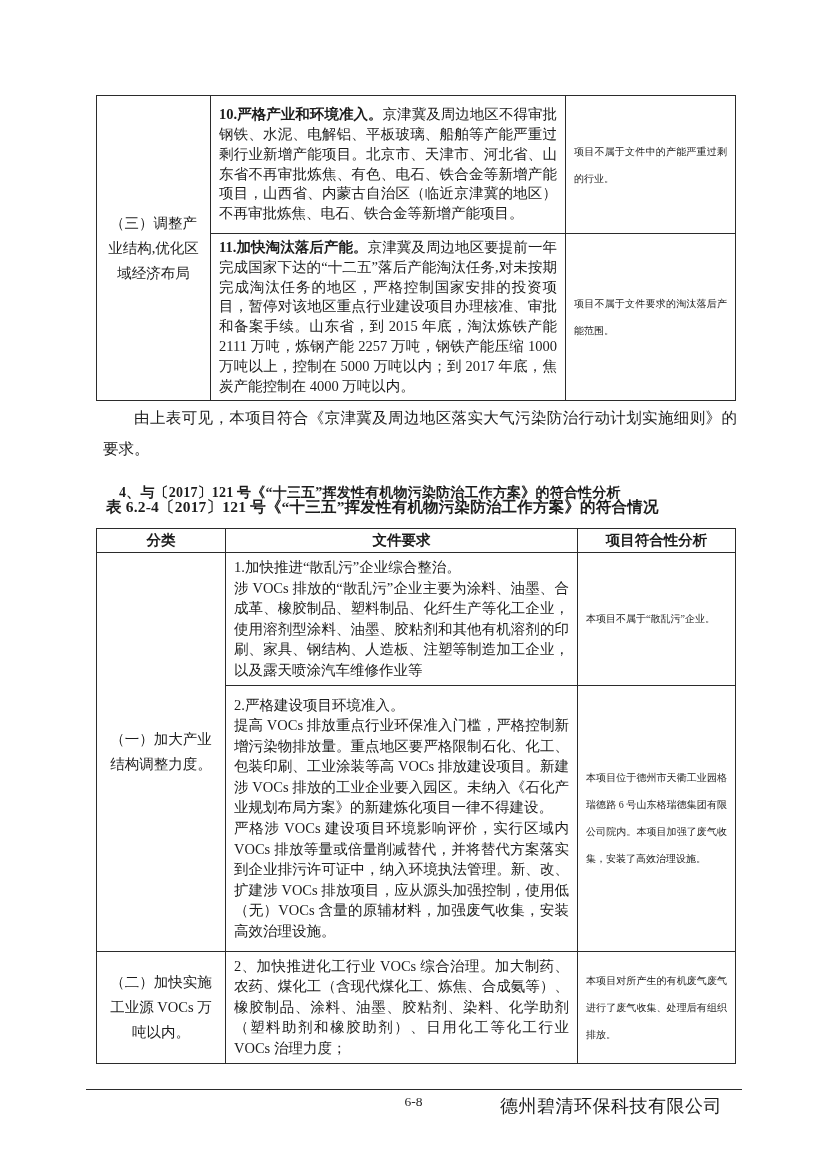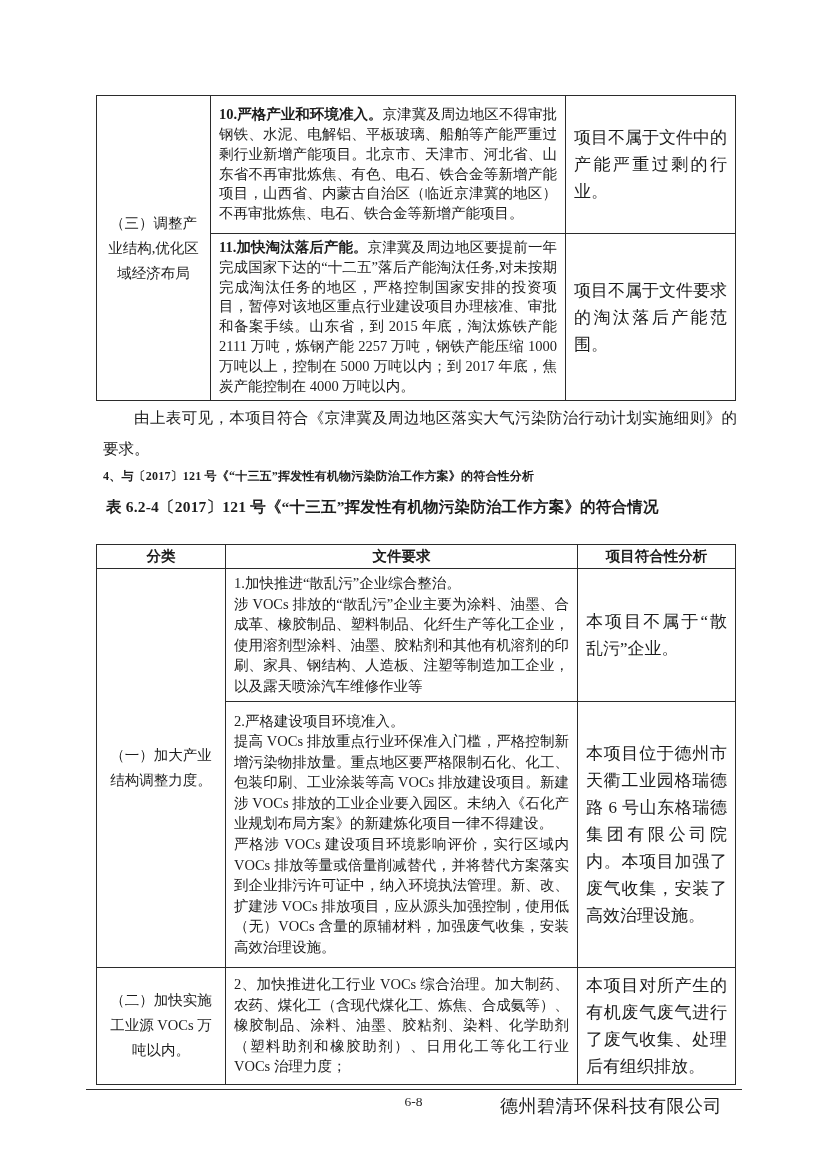--- a/index.html
+++ b/index.html
@@ -18,49 +18,49 @@
   }
 
   
   table { border-collapse:collapse; table-layout:fixed; position:absolute; left:96px; width:639px; }
   td, th { border:1px solid #2b2b2b; vertical-align:middle; box-sizing:border-box; }
 
   .t1 { top:95px; }
   .t1 tr.r1 { height:138px; }
   .t1 tr.r2 { height:166px; }
 
-  .t2 { top:528px;margin-top:16px; }
+  .t2 { top:528px; }
   .t2 tr.rh { height:24px; }
   .t2 tr.r1 { height:124px; }
   .t2 tr.r2 { height:266px; }
   .t2 tr.r3 { height:110px; }
   .t2 th { font-size:14.5px; font-weight:bold; text-align:center; padding:1px 2px; }
 
   .cell-cat {
     text-align:center; font-size:14.5px; line-height:25px; padding:2px 6px;
   }
   .t2 .cell-cat { padding:6px 13px; }
   .cell-req {
     font-size:14.5px; line-height:19.8px; padding:4px 8px 4px 8px;
     text-align:justify; vertical-align:middle;
   }
   .t2 .cell-req { line-height:20.6px; white-space:pre-line; }
   .cell-req b { font-weight:bold; }
   .cell-ana {
-    font-size:17px; line-height:27px; padding:4px 8px; text-align:justify;
+    font-size:10px; line-height:27px; padding:4px 8px; text-align:justify;
   }
 
   
   .para {
     position:absolute; left:103px; top:403px; width:634px; margin:0;
     font-size:15.5px; line-height:30.5px; text-indent:2em; text-align:justify;
   }
   .h-section {
-    position:absolute; left:103px; top:468px; margin:0;
-    font-size:12px; font-weight:bold; white-space:nowrap; letter-spacing:0.2px;
+    position:absolute; left:103px; top:468px; margin:16px;
+    font-size:14px; font-weight:bold; white-space:nowrap; letter-spacing:0.2px;
   }
   .h-caption {
     position:absolute; left:106px; top:497px; margin:0;
     font-size:15.5px; font-weight:bold; white-space:nowrap; letter-spacing:0.2px;
   }
 
   
   .doc-footer-rule { position:absolute; top:1089px; left:86px; width:656px; border-top:1.5px solid #2b2b2b; }
   .footer-page { position:absolute; top:1094px; left:0; width:827px; text-align:center; font-size:13.5px; }
   .footer-company { position:absolute; top:1094px; right:105px; font-size:18px; letter-spacing:0.5px; }

